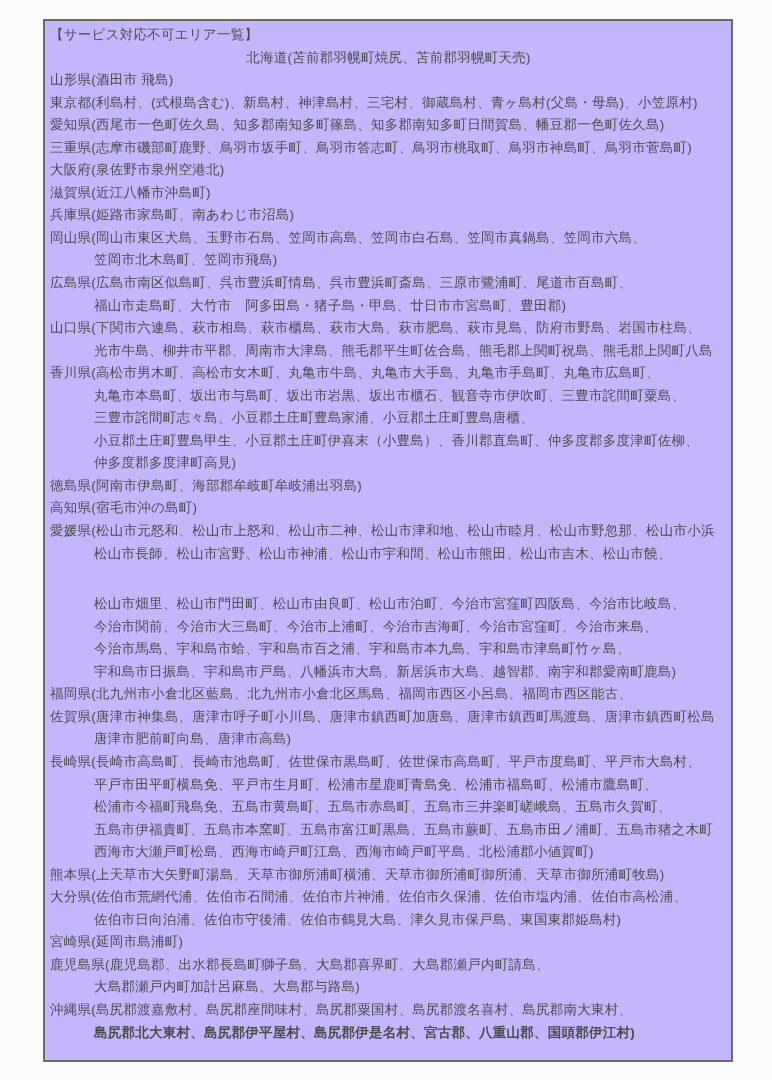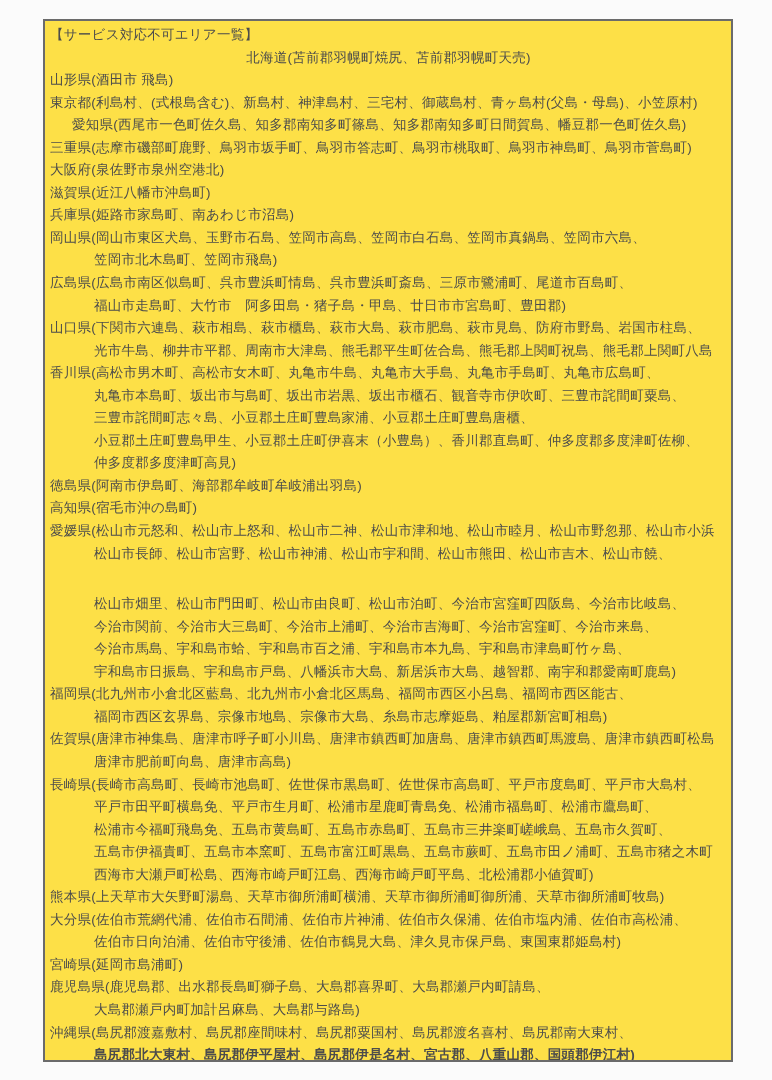--- a/index.html
+++ b/index.html
@@ -42,27 +42,27 @@
     line-height: 22.55px;
     color: #4c4c4c;
     letter-spacing: 0.25px;
     white-space: nowrap;
   }
 </style>
 </head>
 <body style="background: rgb(251, 251, 251);">
 
 <div class="page">
-  <div class="list-box" style="border-color: rgb(107, 107, 107); background: #fde047;">
+  <div class="list-box" style="border-color: rgb(107, 107, 107); background: #c4b5fd;">
     <div class="doc-title">【サービス対応不可エリア一覧】</div>
     <div id="lines-container">
         <div class="doc-line" style="color: rgb(76, 76, 76); text-align: center;">北海道(苫前郡羽幌町焼尻、苫前郡羽幌町天売)</div>
         <div class="doc-line" style="color: rgb(76, 76, 76);">山形県(酒田市 飛島)</div>
         <div class="doc-line" style="color: rgb(76, 76, 76);">東京都(利島村、(式根島含む)、新島村、神津島村、三宅村、御蔵島村、青ヶ島村(父島・母島)、小笠原村)</div>
-        <div class="doc-line" style="color: rgb(76, 76, 76); margin-left: 22px;">愛知県(西尾市一色町佐久島、知多郡南知多町篠島、知多郡南知多町日間賀島、幡豆郡一色町佐久島)</div>
+        <div class="doc-line" style="color: rgb(76, 76, 76);">愛知県(西尾市一色町佐久島、知多郡南知多町篠島、知多郡南知多町日間賀島、幡豆郡一色町佐久島)</div>
         <div class="doc-line" style="color: rgb(76, 76, 76);">三重県(志摩市磯部町鹿野、鳥羽市坂手町、鳥羽市答志町、鳥羽市桃取町、鳥羽市神島町、鳥羽市菅島町)</div>
         <div class="doc-line" style="color: rgb(76, 76, 76);">大阪府(泉佐野市泉州空港北)</div>
         <div class="doc-line" style="color: rgb(76, 76, 76);">滋賀県(近江八幡市沖島町)</div>
         <div class="doc-line" style="color: rgb(76, 76, 76);">兵庫県(姫路市家島町、南あわじ市沼島)</div>
         <div class="doc-line" style="color: rgb(76, 76, 76);">岡山県(岡山市東区犬島、玉野市石島、笠岡市高島、笠岡市白石島、笠岡市真鍋島、笠岡市六島、</div>
         <div class="doc-line indent" style="color: rgb(76, 76, 76);">笠岡市北木島町、笠岡市飛島)</div>
         <div class="doc-line" style="color: rgb(76, 76, 76);">広島県(広島市南区似島町、呉市豊浜町情島、呉市豊浜町斎島、三原市鷺浦町、尾道市百島町、</div>
         <div class="doc-line indent" style="color: rgb(76, 76, 76);">福山市走島町、大竹市　阿多田島・猪子島・甲島、廿日市市宮島町、豊田郡)</div>
         <div class="doc-line" style="color: rgb(76, 76, 76);">山口県(下関市六連島、萩市相島、萩市櫃島、萩市大島、萩市肥島、萩市見島、防府市野島、岩国市柱島、</div>
         <div class="doc-line indent" style="color: rgb(76, 76, 76);">光市牛島、柳井市平郡、周南市大津島、熊毛郡平生町佐合島、熊毛郡上関町祝島、熊毛郡上関町八島</div>
@@ -73,21 +73,20 @@
         <div class="doc-line indent" style="color: rgb(76, 76, 76);">仲多度郡多度津町高見)</div>
         <div class="doc-line" style="color: rgb(76, 76, 76);">徳島県(阿南市伊島町、海部郡牟岐町牟岐浦出羽島)</div>
         <div class="doc-line" style="color: rgb(76, 76, 76);">高知県(宿毛市沖の島町)</div>
         <div class="doc-line" style="color: rgb(76, 76, 76);">愛媛県(松山市元怒和、松山市上怒和、松山市二神、松山市津和地、松山市睦月、松山市野忽那、松山市小浜</div>
         <div class="doc-line indent" style="color: rgb(76, 76, 76);">松山市長師、松山市宮野、松山市神浦、松山市宇和間、松山市熊田、松山市吉木、松山市饒、</div>
         <div class="doc-line indent" style="color: rgb(76, 76, 76); margin-top: 28px;">松山市畑里、松山市門田町、松山市由良町、松山市泊町、今治市宮窪町四阪島、今治市比岐島、</div>
         <div class="doc-line indent" style="color: rgb(76, 76, 76);">今治市関前、今治市大三島町、今治市上浦町、今治市吉海町、今治市宮窪町、今治市来島、</div>
         <div class="doc-line indent" style="color: rgb(76, 76, 76);">今治市馬島、宇和島市蛤、宇和島市百之浦、宇和島市本九島、宇和島市津島町竹ヶ島、</div>
         <div class="doc-line indent" style="color: rgb(76, 76, 76);">宇和島市日振島、宇和島市戸島、八幡浜市大島、新居浜市大島、越智郡、南宇和郡愛南町鹿島)</div>
         <div class="doc-line" style="color: rgb(76, 76, 76);">福岡県(北九州市小倉北区藍島、北九州市小倉北区馬島、福岡市西区小呂島、福岡市西区能古、</div>
-        <div class="doc-line indent" style="color: rgb(76, 76, 76);">福岡市西区玄界島、宗像市地島、宗像市大島、糸島市志摩姫島、粕屋郡新宮町相島)</div>
         <div class="doc-line" style="color: rgb(76, 76, 76);">佐賀県(唐津市神集島、唐津市呼子町小川島、唐津市鎮西町加唐島、唐津市鎮西町馬渡島、唐津市鎮西町松島</div>
         <div class="doc-line indent" style="color: rgb(76, 76, 76);">唐津市肥前町向島、唐津市高島)</div>
         <div class="doc-line" style="color: rgb(76, 76, 76);">長崎県(長崎市高島町、長崎市池島町、佐世保市黒島町、佐世保市高島町、平戸市度島町、平戸市大島村、</div>
         <div class="doc-line indent" style="color: rgb(76, 76, 76);">平戸市田平町横島免、平戸市生月町、松浦市星鹿町青島免、松浦市福島町、松浦市鷹島町、</div>
         <div class="doc-line indent" style="color: rgb(76, 76, 76);">松浦市今福町飛島免、五島市黄島町、五島市赤島町、五島市三井楽町嵯峨島、五島市久賀町、</div>
         <div class="doc-line indent" style="color: rgb(76, 76, 76);">五島市伊福貴町、五島市本窯町、五島市富江町黒島、五島市蕨町、五島市田ノ浦町、五島市猪之木町</div>
         <div class="doc-line indent" style="color: rgb(76, 76, 76);">西海市大瀬戸町松島、西海市崎戸町江島、西海市崎戸町平島、北松浦郡小値賀町)</div>
         <div class="doc-line" style="color: rgb(76, 76, 76);">熊本県(上天草市大矢野町湯島、天草市御所浦町横浦、天草市御所浦町御所浦、天草市御所浦町牧島)</div>
         <div class="doc-line" style="color: rgb(76, 76, 76);">大分県(佐伯市荒網代浦、佐伯市石間浦、佐伯市片神浦、佐伯市久保浦、佐伯市塩内浦、佐伯市高松浦、</div>
         <div class="doc-line indent" style="color: rgb(76, 76, 76);">佐伯市日向泊浦、佐伯市守後浦、佐伯市鶴見大島、津久見市保戸島、東国東郡姫島村)</div>

